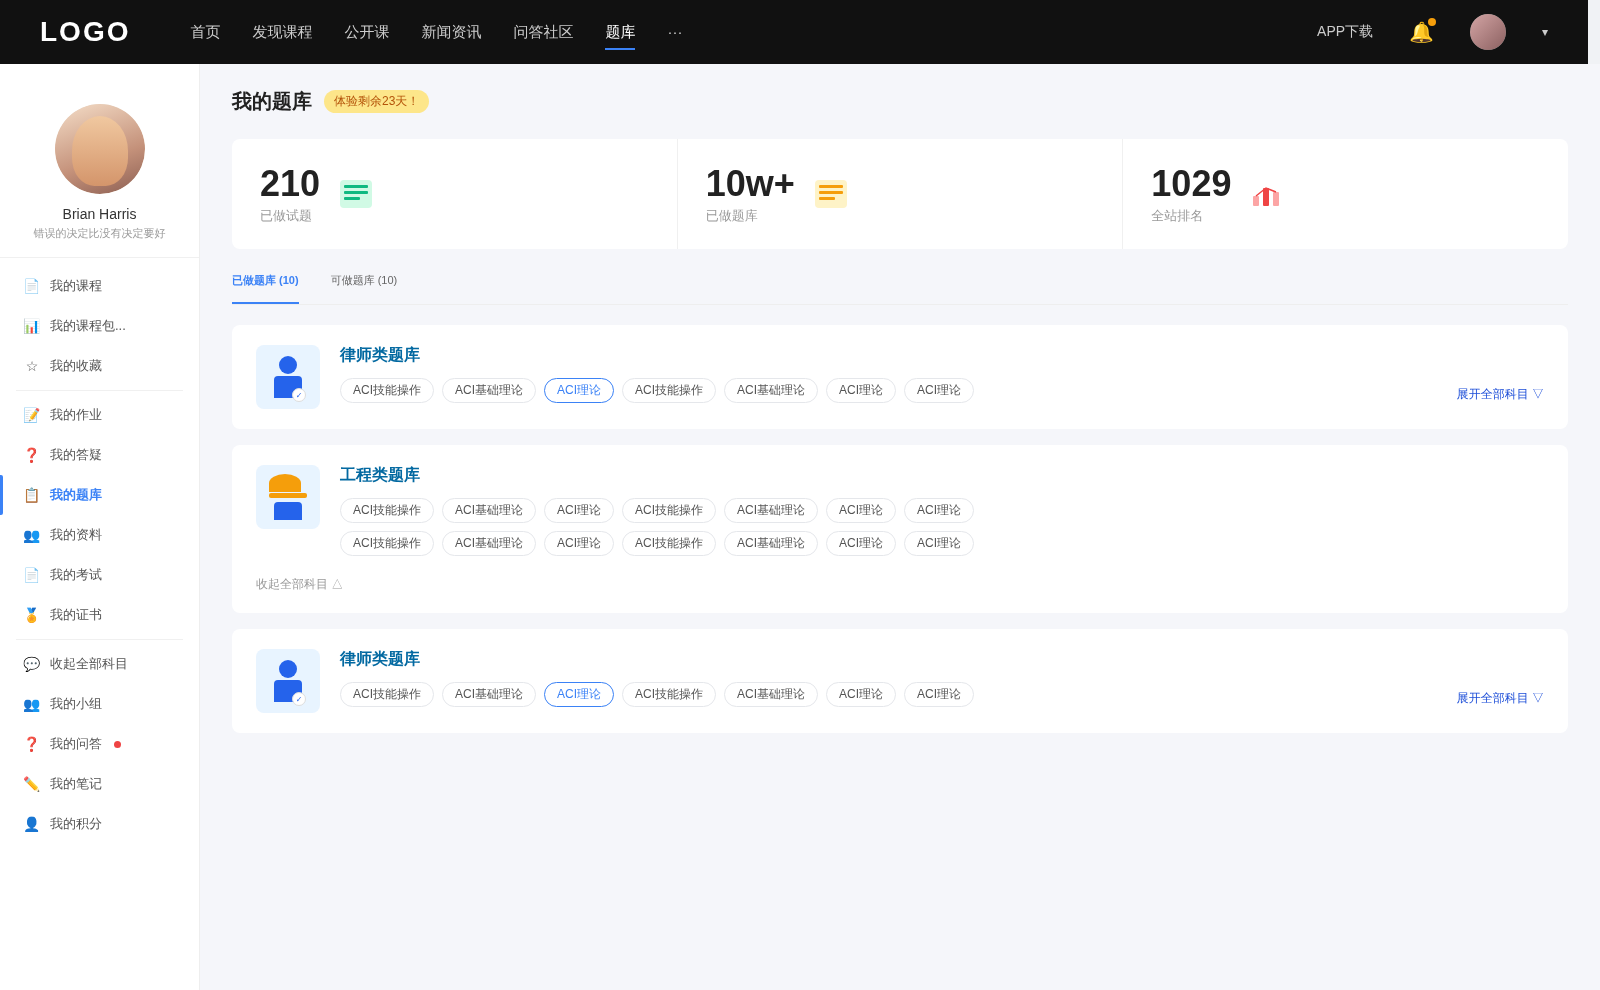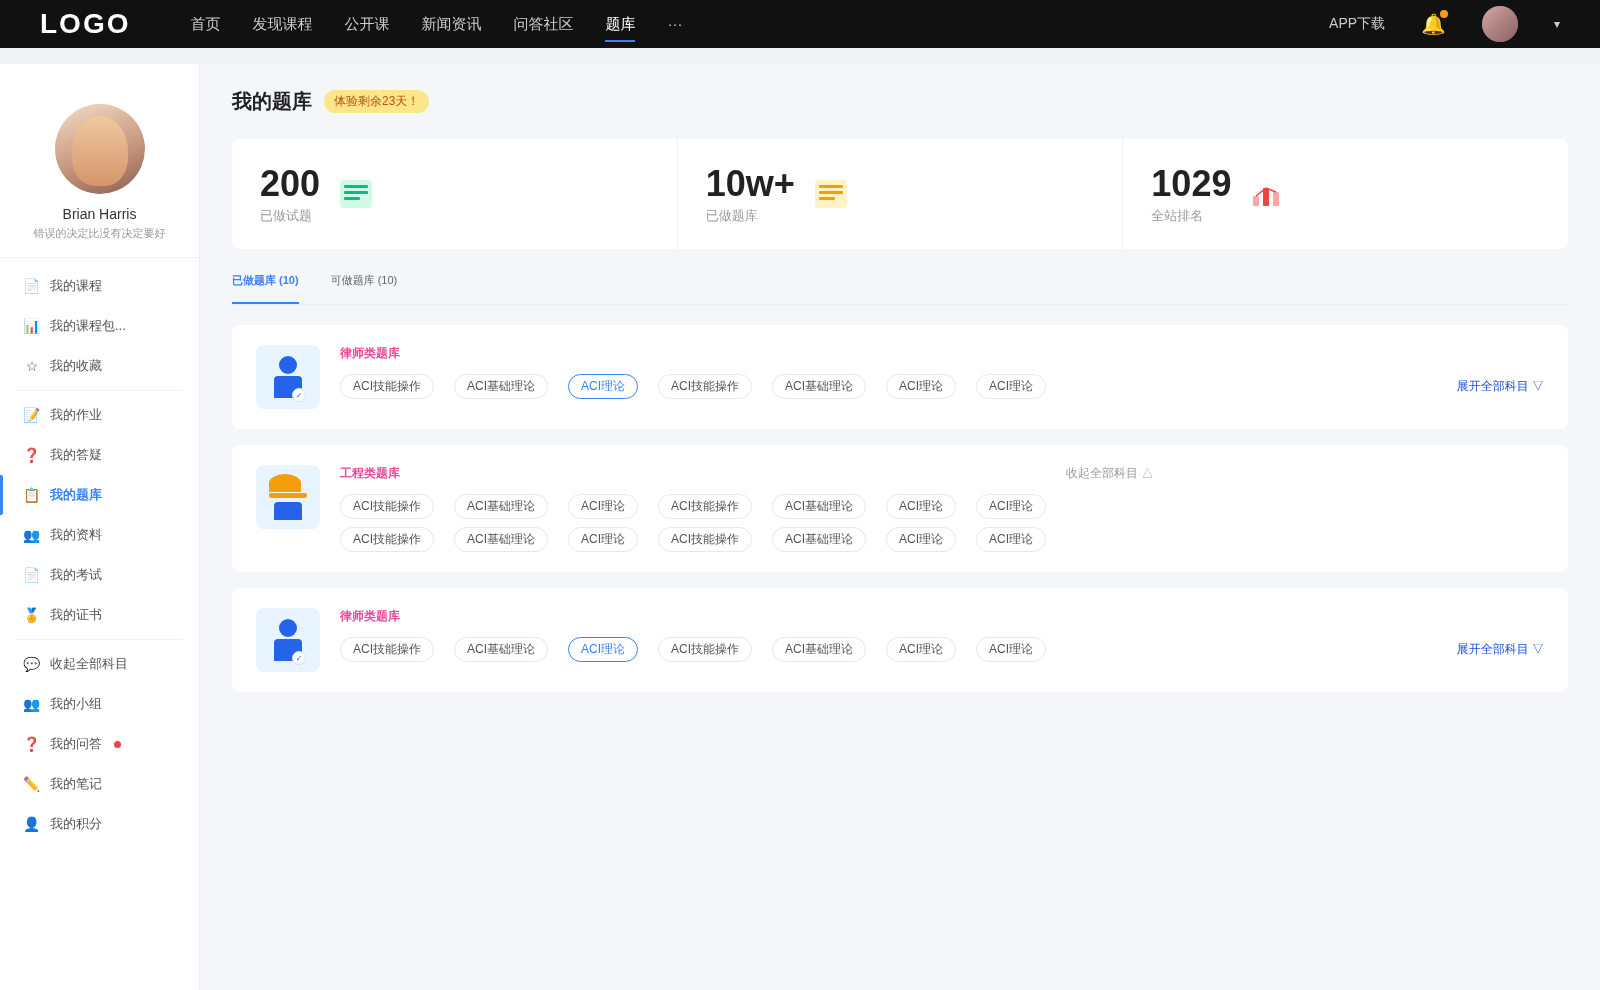--- a/index.html
+++ b/index.html
@@ -1,26 +1,26 @@
 <!DOCTYPE html>
 <html><head>
   <meta charset="utf-8">
   <style>
     * { box-sizing: border-box; margin: 0; padding: 0; }
     body { font-family: "PingFang SC", "Microsoft YaHei", sans-serif; background: #f0f2f5; min-height: 990px; }
 
     
     .nav {
       background: #111;
-      height: 48px;
+      height: 64px;
       display: flex;
       align-items: center;
       padding: 0 40px;
       position: fixed;
-      top: 0; left: 0; right: 0;
+      top: 0; left: 0; right: 12px;
       z-index: 100;
     }
     .nav-logo {
       color: #fff;
       font-size: 28px;
       font-weight: 900;
       letter-spacing: 2px;
       margin-right: 60px;
     }
     .nav-items {
@@ -340,30 +340,30 @@
     }
     .engineer-body-blue {
       width: 28px; height: 18px;
       background: #2563eb;
       border-radius: 4px 4px 0 0;
       margin-top: 4px;
       margin-left: auto; margin-right: auto;
     }
     .bank-card-content { flex: 1; }
     .bank-card-title {
-      font-size: 12px;
+      font-size: 16px;
       font-weight: 600;
-      color: #ec4899;
+      color: #0369a1;
       margin-bottom: 12px;
     }
     .tags-row {
       display: flex;
       flex-wrap: wrap;
-      gap: 20px;
-      align-items: center;
+      gap: 8px;
+      align-items: flex-end;
     }
     .tag {
       border: 1px solid #e5e7eb;
       border-radius: 14px;
       padding: 3px 12px;
       font-size: 12px;
       color: #555;
       cursor: pointer;
     }
     .tag.active {
@@ -495,21 +495,21 @@
     <div class="page-header">
       <h1 class="page-title">我的题库</h1>
       <span class="trial-badge">体验剩余23天！</span>
     </div>
 
     <div class="stats-row">
 
 
       <div class="stat-item">
         <div class="stat-text">
-          <div class="stat-value">200</div>
+          <div class="stat-value">210</div>
           <div class="stat-label">已做试题</div>
         </div>
         <div class="stat-icon">
           <svg width="32" height="28" viewBox="0 0 32 28">
             <rect x="0" y="0" width="32" height="28" rx="4" fill="#d1fae5"></rect>
             <rect x="4" y="5" width="24" height="3" rx="1" fill="#10b981"></rect>
             <rect x="4" y="11" width="24" height="3" rx="1" fill="#10b981"></rect>
             <rect x="4" y="17" width="16" height="3" rx="1" fill="#10b981"></rect>
           </svg>
         </div>
@@ -568,21 +568,21 @@
           <span class="tag active">ACI理论</span>
           <span class="tag">ACI技能操作</span>
           <span class="tag">ACI基础理论</span>
           <span class="tag">ACI理论</span>
           <span class="tag">ACI理论</span>
           <span class="expand-link">展开全部科目 ▽</span>
         </div>
       </div>
     </div>
 
-    <div class="bank-card" style="flex-direction: row;">
+    <div class="bank-card" style="flex-direction: column;">
       <div style="display:flex; align-items:flex-start; gap:20px;">
         <div class="bank-card-icon">
           <div class="engineer-helmet">
             <div class="helmet-shape"></div>
             <div class="helmet-brim"></div>
             <div class="engineer-body-blue"></div>
           </div>
         </div>
         <div class="bank-card-content">
           <div class="bank-card-title">工程类题库</div>

